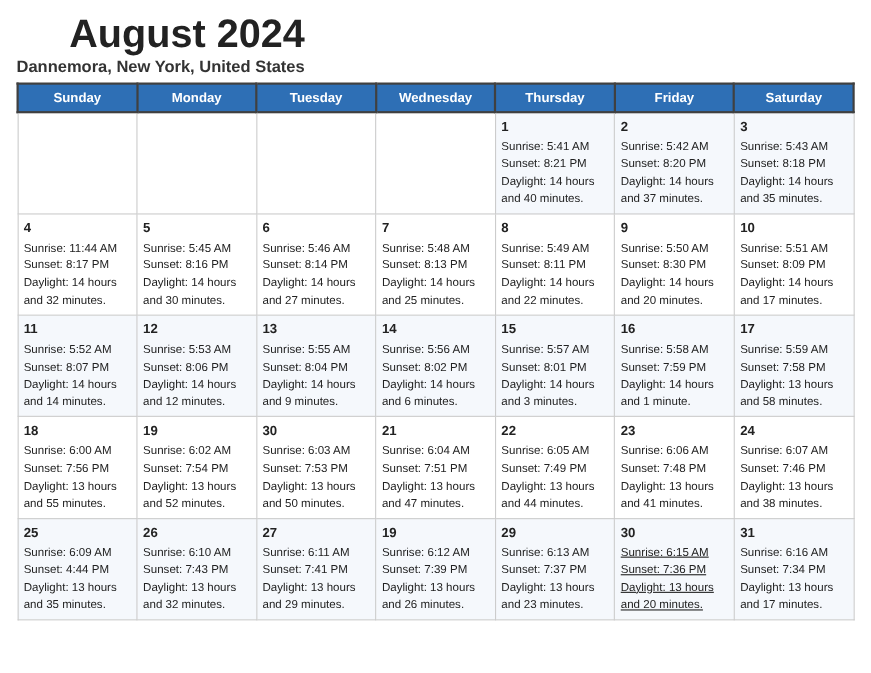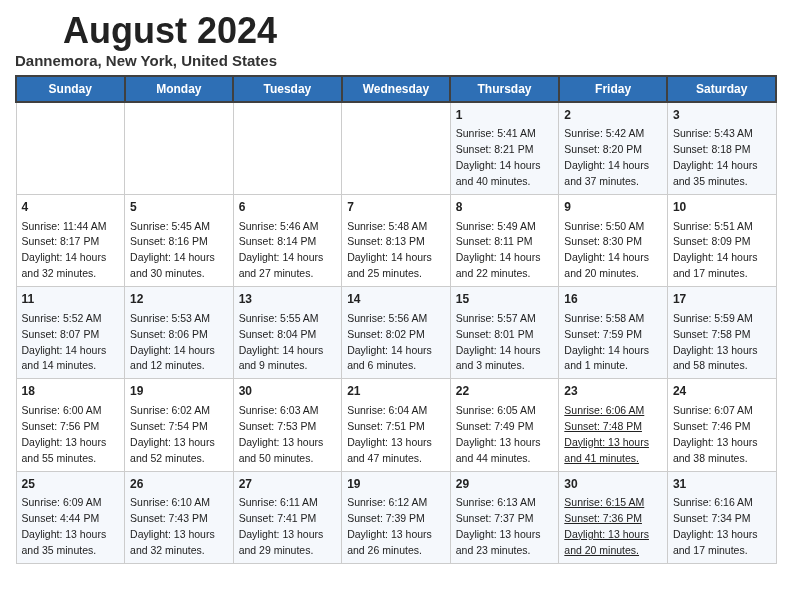--- a/index.html
+++ b/index.html
@@ -210,21 +210,21 @@
 Daylight: 13 hours
 and 50 minutes.</span></td>
         <td><span class="day-num">21</span><span class="day-info" style="white-space: pre-line; margin-top: 44px;">Sunrise: 6:04 AM
 Sunset: 7:51 PM
 Daylight: 13 hours
 and 47 minutes.</span></td>
         <td><span class="day-num">22</span><span class="day-info" style="white-space: pre-line;">Sunrise: 6:05 AM
 Sunset: 7:49 PM
 Daylight: 13 hours
 and 44 minutes.</span></td>
-        <td><span class="day-num">23</span><span class="day-info" style="white-space: pre-line; text-decoration: underline;">Sunrise: 6:06 AM
+        <td><span class="day-num">23</span><span class="day-info" style="white-space: pre-line;">Sunrise: 6:06 AM
 Sunset: 7:48 PM
 Daylight: 13 hours
 and 41 minutes.</span></td>
         <td><span class="day-num">24</span><span class="day-info" style="white-space: pre-line;">Sunrise: 6:07 AM
 Sunset: 7:46 PM
 Daylight: 13 hours
 and 38 minutes.</span></td>
       </tr>
       <tr>
         <td><span class="day-num">25</span><span class="day-info" style="white-space: pre-line;">Sunrise: 6:09 AM

